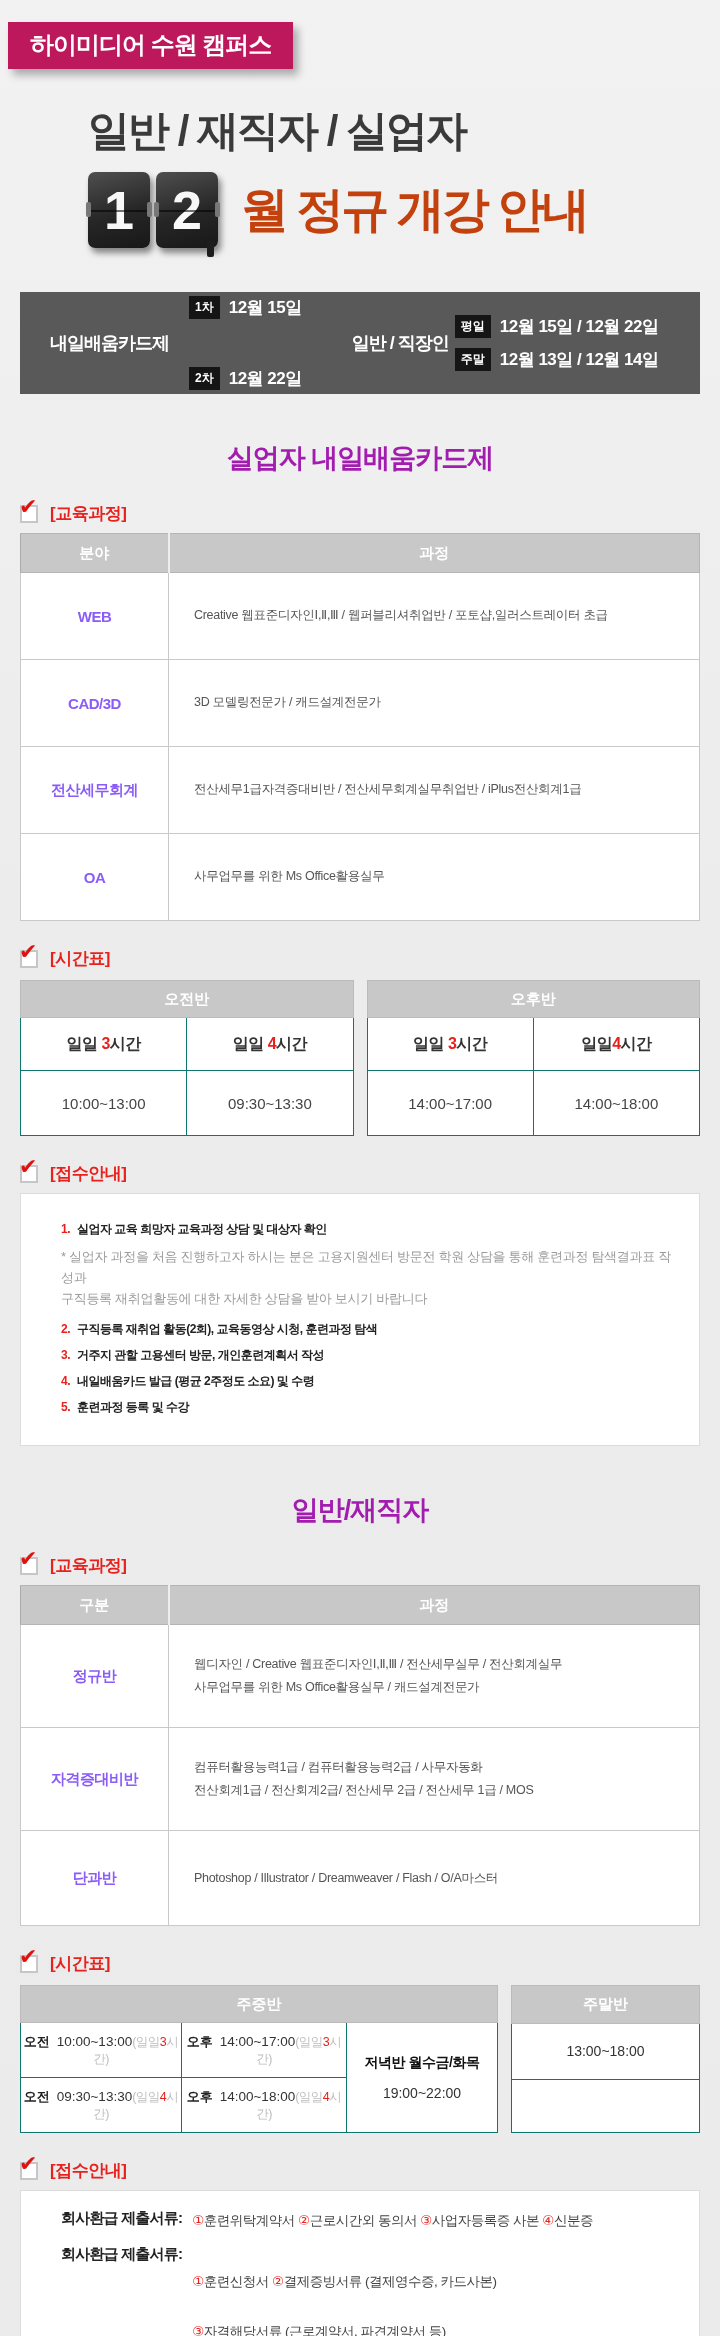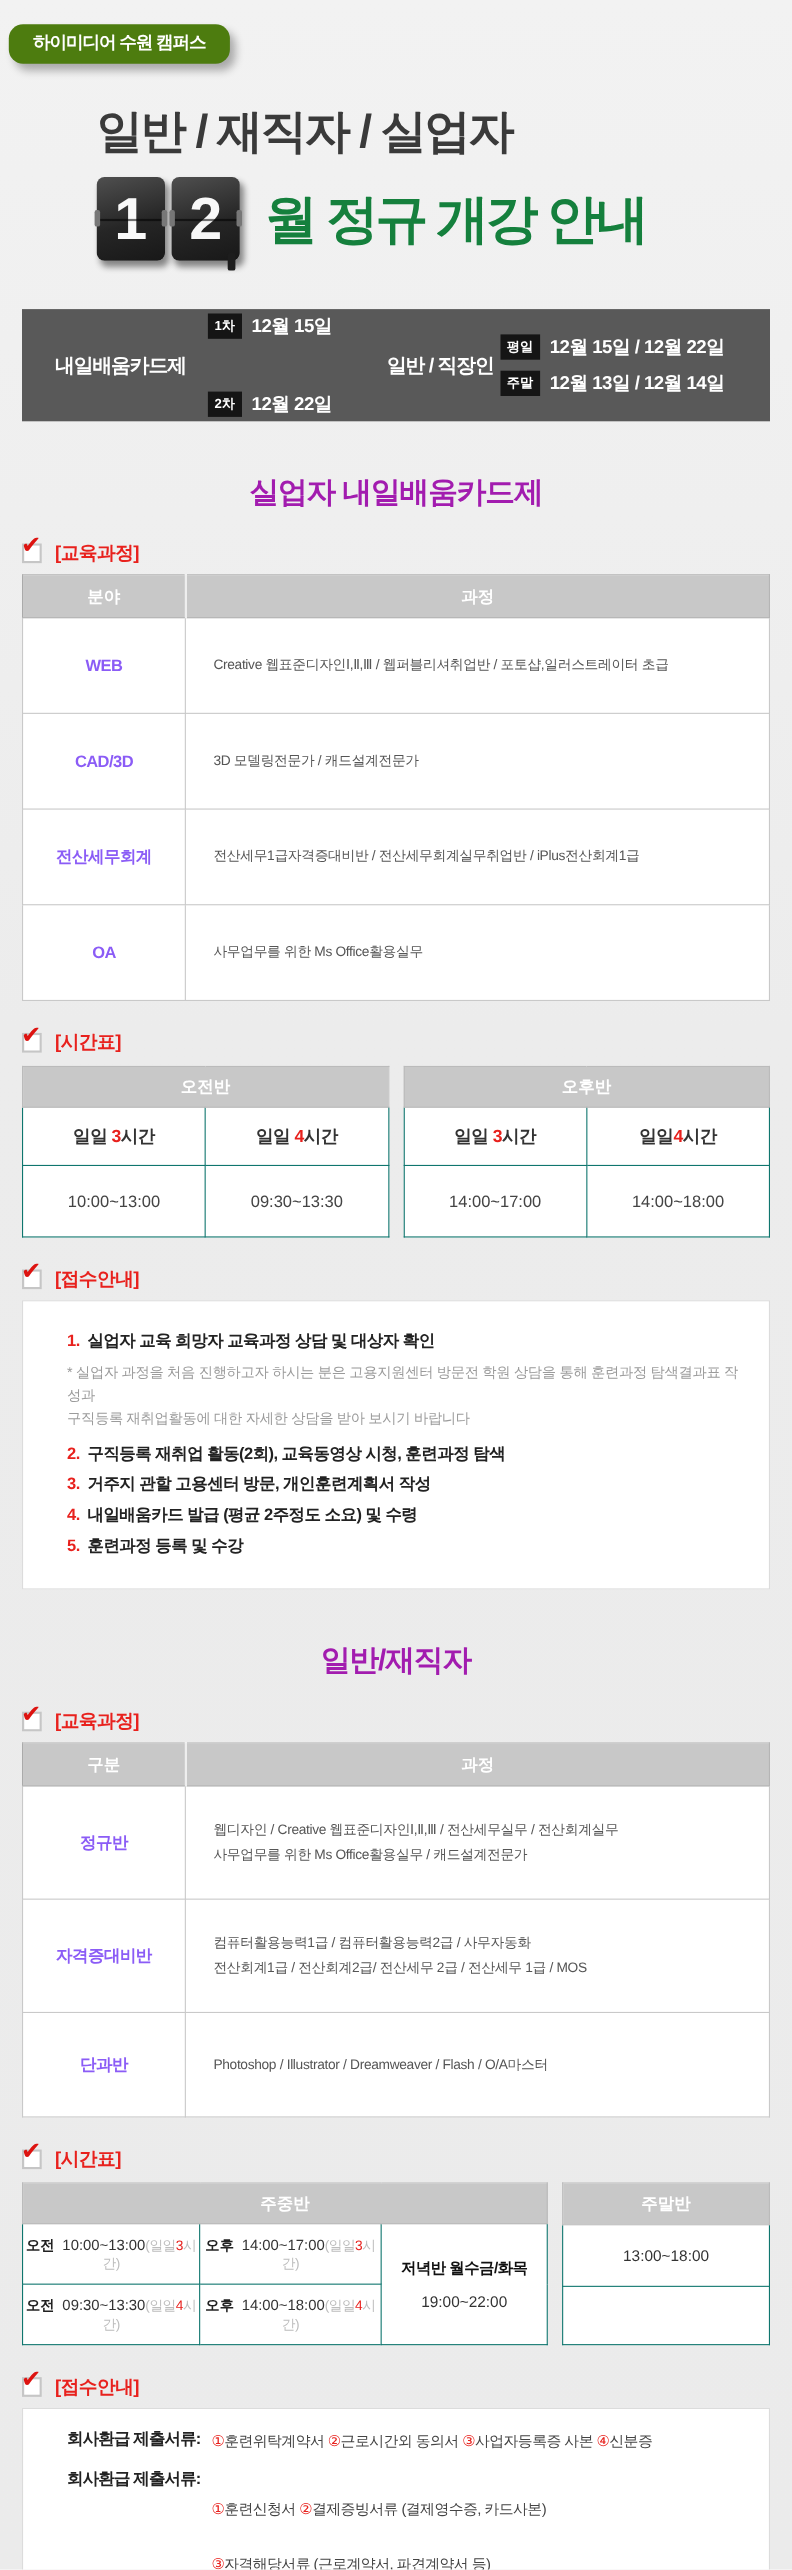--- a/index.html
+++ b/index.html
@@ -2,35 +2,35 @@
 <html><head>
 <meta charset="utf-8">
 <style>
   html,body{margin:0;padding:0;}
   body{
     width:720px;height:2336px;overflow:hidden;position:relative;
     background:linear-gradient(180deg,#f2f2f2 0%,#ececec 40%,#ebebeb 100%);
     font-family:"Liberation Sans","DejaVu Sans",sans-serif;
   }
   
-  .campus-badge{display:inline-block;margin:22px 0 0 8px;background:#4d7c0f;color:#fff;
-    font-size:16px;font-weight:bold;letter-spacing:-1px;padding:7px 22px 8px;
-    box-shadow:5px 6px 8px rgba(0,0,0,.30);border-radius:13px;}
+  .campus-badge{display:inline-block;margin:22px 0 0 8px;background:#be185d;color:#fff;
+    font-size:24px;font-weight:bold;letter-spacing:-1px;padding:7px 22px 8px;
+    box-shadow:5px 6px 8px rgba(0,0,0,.30);}
   .title-area{margin:34px 0 0 88px;}
   .audience{font-size:42px;font-weight:bold;color:#3a3a3a;letter-spacing:-2px;}
   .flip-row{display:flex;align-items:center;margin-top:13px;}
   .flip{position:relative;width:62px;height:76px;margin-right:6px;border-radius:7px;
     background:linear-gradient(165deg,#4f4f4f 0%,#262626 55%,#181818 100%);
     box-shadow:3px 5px 6px rgba(0,0,0,.45);display:flex;align-items:center;justify-content:center;}
   .flip .digit{color:#f8f8f8;font-size:54px;font-weight:bold;line-height:1;}
   .flip .hinge{position:absolute;left:0;right:0;top:50%;height:2px;background:rgba(0,0,0,.55);}
   .flip .pin-l,.flip .pin-r{position:absolute;top:50%;margin-top:-8px;width:5px;height:15px;background:#777;border-radius:2px;}
   .pin-l{left:-2px}.pin-r{right:-2px}
   .flip .tab{position:absolute;right:4px;bottom:-9px;width:7px;height:16px;background:#1d1d1d;border-radius:2px;}
-  .headline{margin-left:17px;font-size:48px;font-weight:bold;color:#15803d;letter-spacing:-3px;}
+  .headline{margin-left:17px;font-size:48px;font-weight:bold;color:#c2410c;letter-spacing:-3px;}
   
   .schedule-bar{margin:44px 20px 0;height:102px;background:#595959;display:flex;align-items:center;}
   .sb-label{color:#fff;font-size:18px;font-weight:bold;letter-spacing:-1px;}
   .sb-label1{margin-left:30px;}
   .sb-label2{margin-left:50px;}
   .sb-rounds{display:flex;flex-direction:column;gap:10px;}
   .sb-rounds1{margin-left:20px;gap:48px;}
   .sb-rounds2{margin-left:6px;}
   .sb-row{display:flex;align-items:center;}
   .chip{background:#151515;color:#fff;font-size:12px;font-weight:bold;padding:3px 6px;margin-right:9px;}
@@ -55,21 +55,21 @@
   
   .tt-wrap{display:flex;gap:13px;margin:10px 20px 0;}
   .tt{flex:1;border:1px solid #b3b3b3;}
   .tt th{height:34px;background:#c8c8c8;color:#fff;font-size:15px;font-weight:bold;border:1px solid #bbb;}
   .tt td{border:1px solid #0f766e;text-align:center;}
   .tt1 .slot{height:50px;font-size:16px;font-weight:bold;color:#333;width:50%;letter-spacing:-.5px;}
   .tt1 .time{height:62px;font-size:15px;color:#444;}
   .num,.rc{color:#e8211d;}
   
   .apply-box{margin:8px 20px 0;background:#fff;border:1px solid #dcdcdc;padding:18px 28px 20px 40px;}
-  .step{font-size:15px;font-weight:bold;color:#222;margin:9px 0;letter-spacing:-.5px;}
+  .step{font-size:12px;font-weight:bold;color:#222;margin:9px 0;letter-spacing:-.5px;}
   .step .no{color:#e8211d;margin-right:7px;}
   .note{font-size:13px;color:#9b9b9b;line-height:1.6;white-space:pre-line;margin:4px 0 12px;letter-spacing:-.3px;}
   
   .tt2l{width:478px;flex:none;}
   .tt2l td{height:52px;font-size:13px;}
   .tt2l .c1{width:158px;}.tt2l .c2{width:162px;}
   .tl{font-weight:bold;color:#222;margin-right:7px;font-size:13px;}
   .tm{color:#333;font-size:13.5px;}
   .paren{color:#bdbdbd;font-size:12.5px;letter-spacing:-.5px;}
   .ev b{display:block;font-size:14px;color:#111;letter-spacing:-.5px;}

